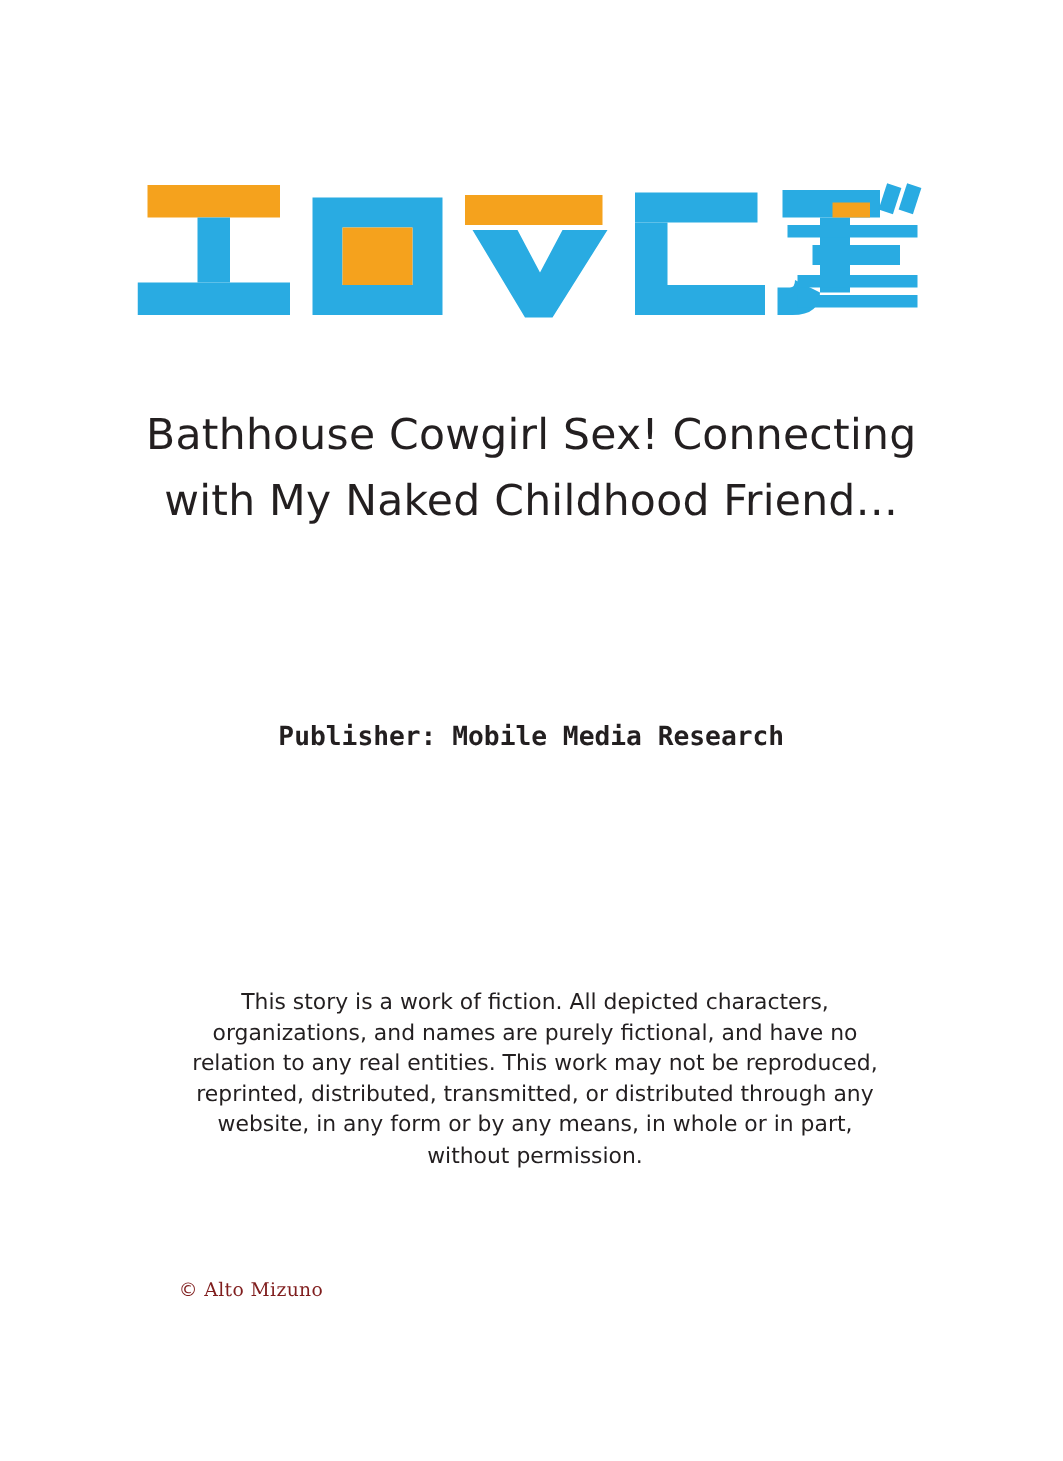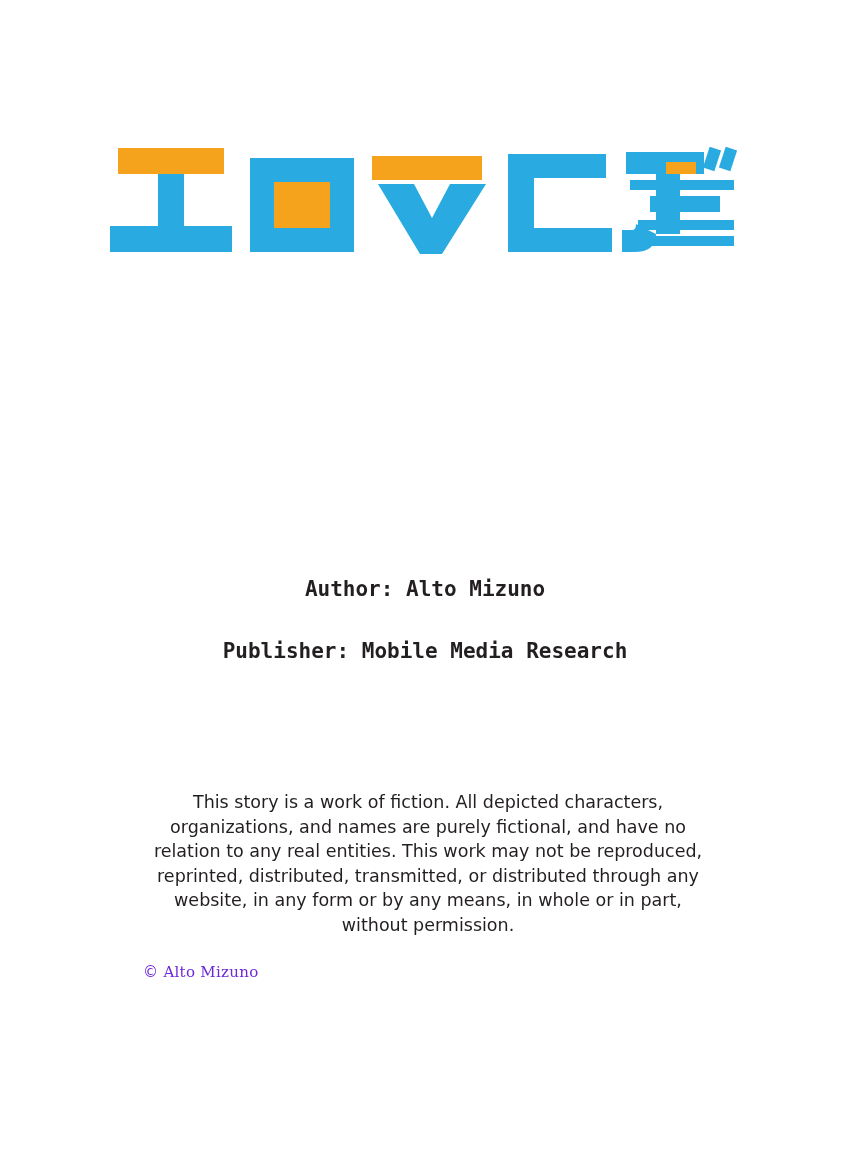--- a/index.html
+++ b/index.html
@@ -82,25 +82,25 @@
     font-family: "DejaVu Sans", sans-serif;
     font-size: 17.5px;
     line-height: 24.5px;
     color: #231f20;
     text-align: center;
   }
 
   
   .copyright {
     position: absolute;
-    top: 963px;
+    top: 1023px;
     left: 143px;
     font-family: "DejaVu Serif", serif;
     font-size: 15px;
-    color: #6d28d9;
+    color: #7f1d1d;
     letter-spacing: 0.3px;
   }
   .copyright .cmark {
     font-family: "DejaVu Sans", sans-serif;
     font-size: 15px;
   }
 </style>
 </head>
 <body>
 
@@ -130,26 +130,23 @@
       <rect x="612" y="8" width="12" height="22" fill="#29abe2" transform="rotate(18 618 19)"></rect>
 
       <rect x="520" y="40" width="104" height="10" fill="#29abe2"></rect>
       <path d="M540 56 h70 v16 h-70 z" fill="#29abe2"></path>
       <path d="M528 80 h96 v10 h-96 z" fill="#29abe2"></path>
       <path d="M528 96 h96 v10 h-96 z" fill="#29abe2"></path>
       <rect x="556" y="22" width="30" height="12" fill="#f5a21d"></rect>
     </svg>
   </div>
 
+  <div class="title">Bathhouse Cowgirl Sex! Connecting with My Naked Childhood Friend…</div>
 
   <div class="credits">
-    <div class="credit-line">
-      <span class="credit-label">Author:</span>
-      <span class="credit-value">Alto Mizuno</span>
-    </div>
     <div class="credit-line">
       <span class="credit-label">Publisher:</span>
       <span class="credit-value">Mobile Media Research</span>
     </div>
   </div>
 
   <div class="disclaimer">This story is a work of fiction. All depicted characters, organizations, and names are purely fictional, and have no relation to any real entities. This work may not be reproduced, reprinted, distributed, transmitted, or distributed through any website, in any form or by any means, in whole or in part, without permission.</div>
 
   <div class="copyright">
     <span class="cmark">©</span>

